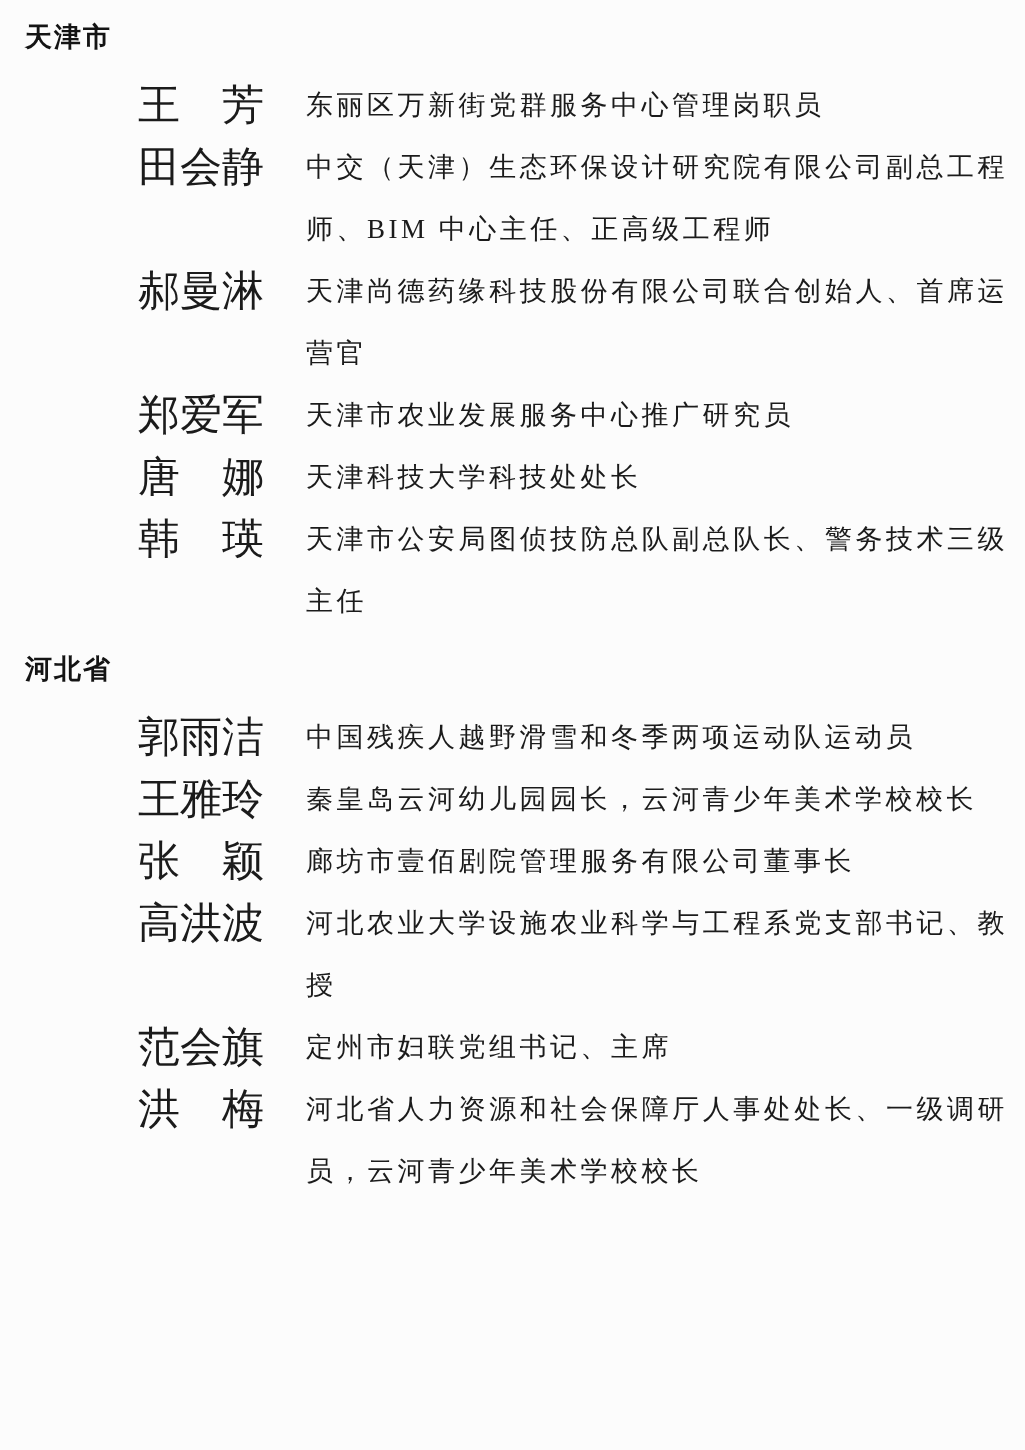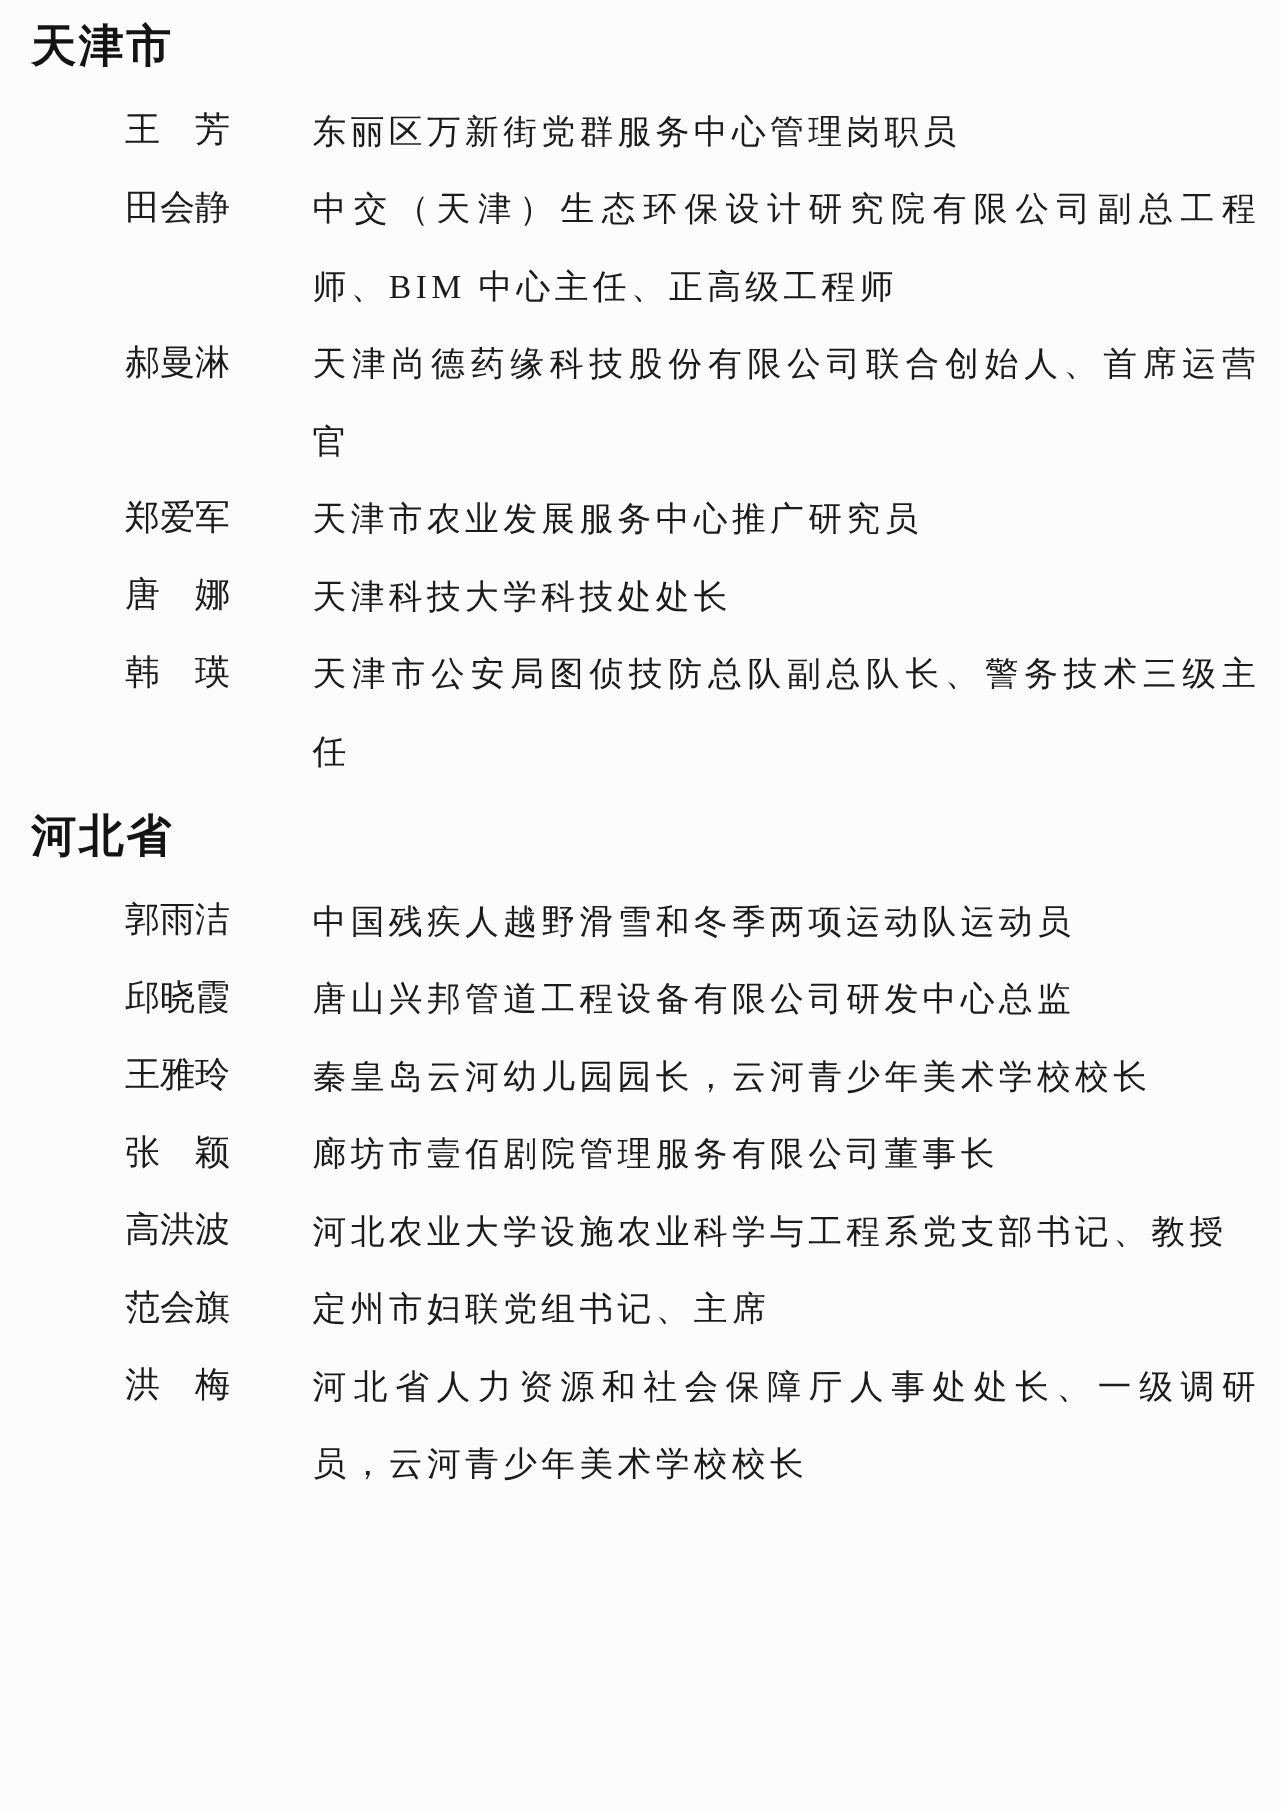--- a/index.html
+++ b/index.html
@@ -16,34 +16,34 @@
   }
   .doc {
     display: flow-root;
     padding: 0 17px 0 25px;
     box-sizing: border-box;
     width: 1025px;
   }
   .section-header {
     font-family: "Liberation Sans", sans-serif;
     font-weight: bold;
-    font-size: 36px;
+    font-size: 27px;
     line-height: 62px;
     letter-spacing: 2px;
     margin: 6px 0;
     color: #141414;
   }
   .entry {
     display: flex;
     align-items: flex-start;
   }
   .entry-name {
     flex: 0 0 108px;
-    margin-left: 75px;
-    font-size: 28px;
+    margin-left: 113px;
+    font-size: 42px;
     line-height: 62px;
     white-space: pre;
     color: #1b1b1b;
   }
   .entry-desc {
     flex: 1;
     margin-left: 42px;
     font-size: 27px;
     line-height: 62px;
     letter-spacing: 3.5px;
@@ -87,24 +87,20 @@
   </div>
 
   <div class="section">
     <div class="section-header">河北省</div>
 
     <div class="entry">
       <span class="entry-name">郭雨洁</span>
       <span class="entry-desc">中国残疾人越野滑雪和冬季两项运动队运动员</span>
     </div>
     <div class="entry">
-      <span class="entry-name">邱晓霞</span>
-      <span class="entry-desc">唐山兴邦管道工程设备有限公司研发中心总监</span>
-    </div>
-    <div class="entry">
       <span class="entry-name">王雅玲</span>
       <span class="entry-desc">秦皇岛云河幼儿园园长，云河青少年美术学校校长</span>
     </div>
     <div class="entry">
       <span class="entry-name">张　颖</span>
       <span class="entry-desc">廊坊市壹佰剧院管理服务有限公司董事长</span>
     </div>
     <div class="entry">
       <span class="entry-name">高洪波</span>
       <span class="entry-desc">河北农业大学设施农业科学与工程系党支部书记、教授</span>

